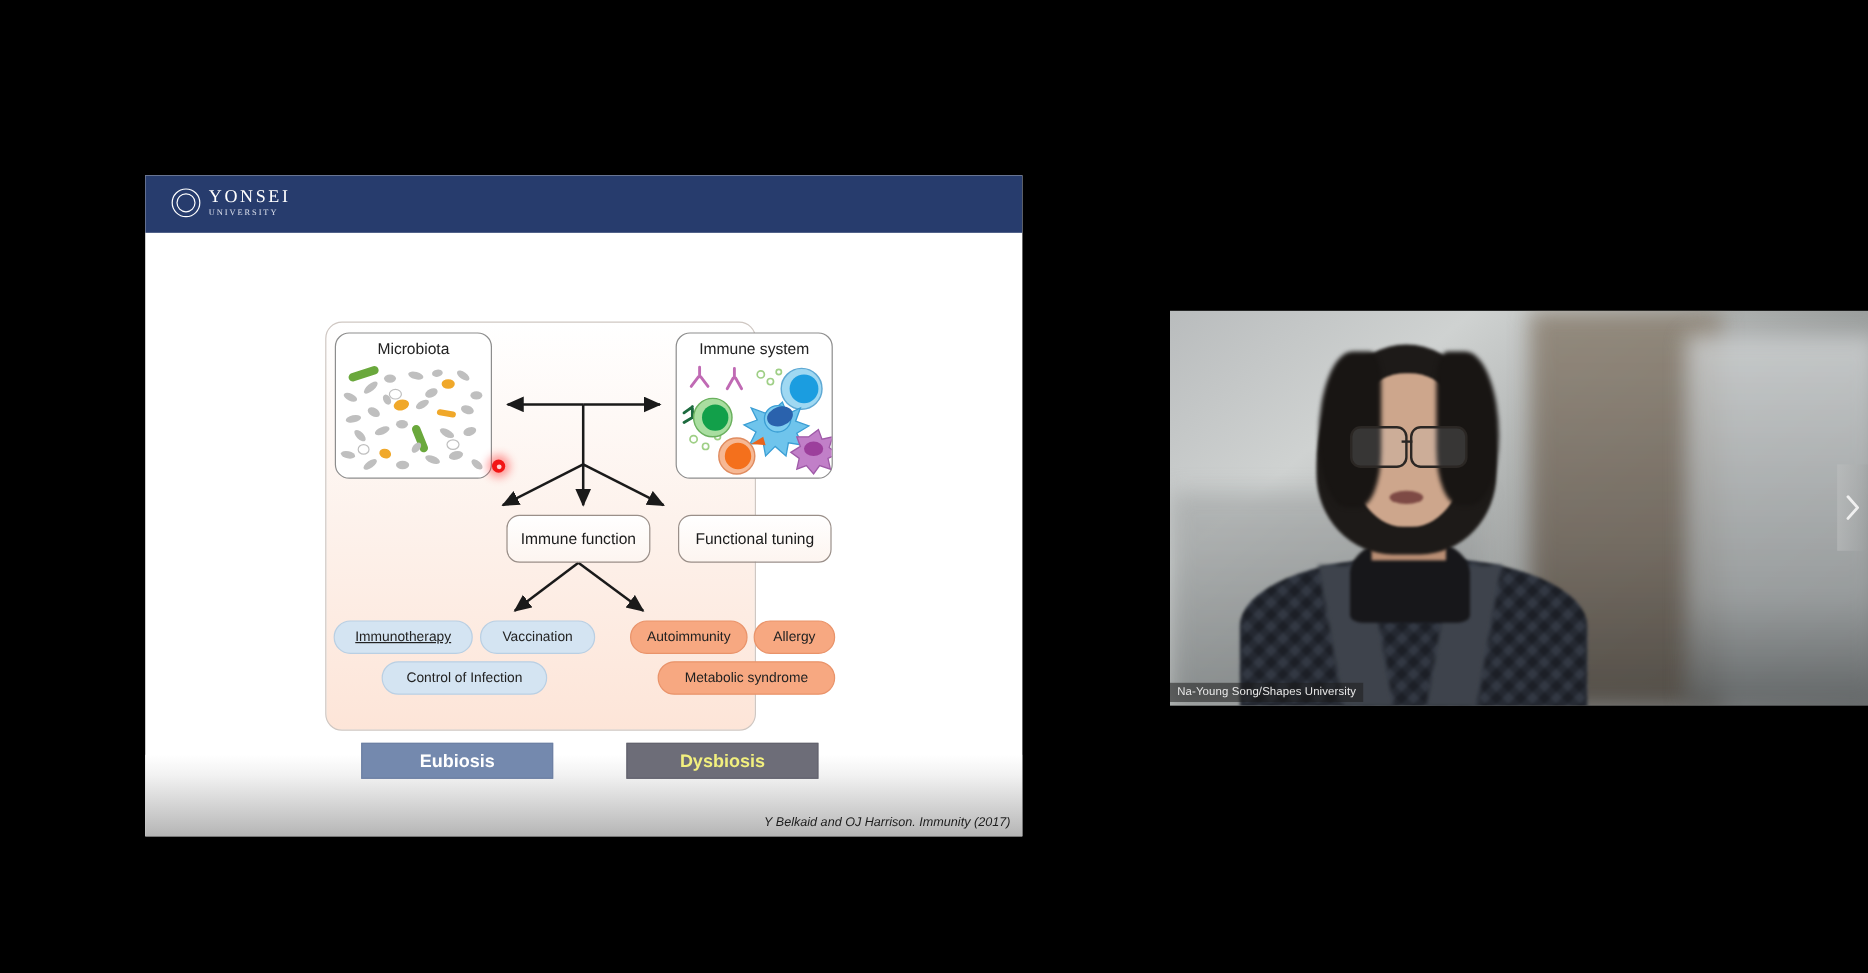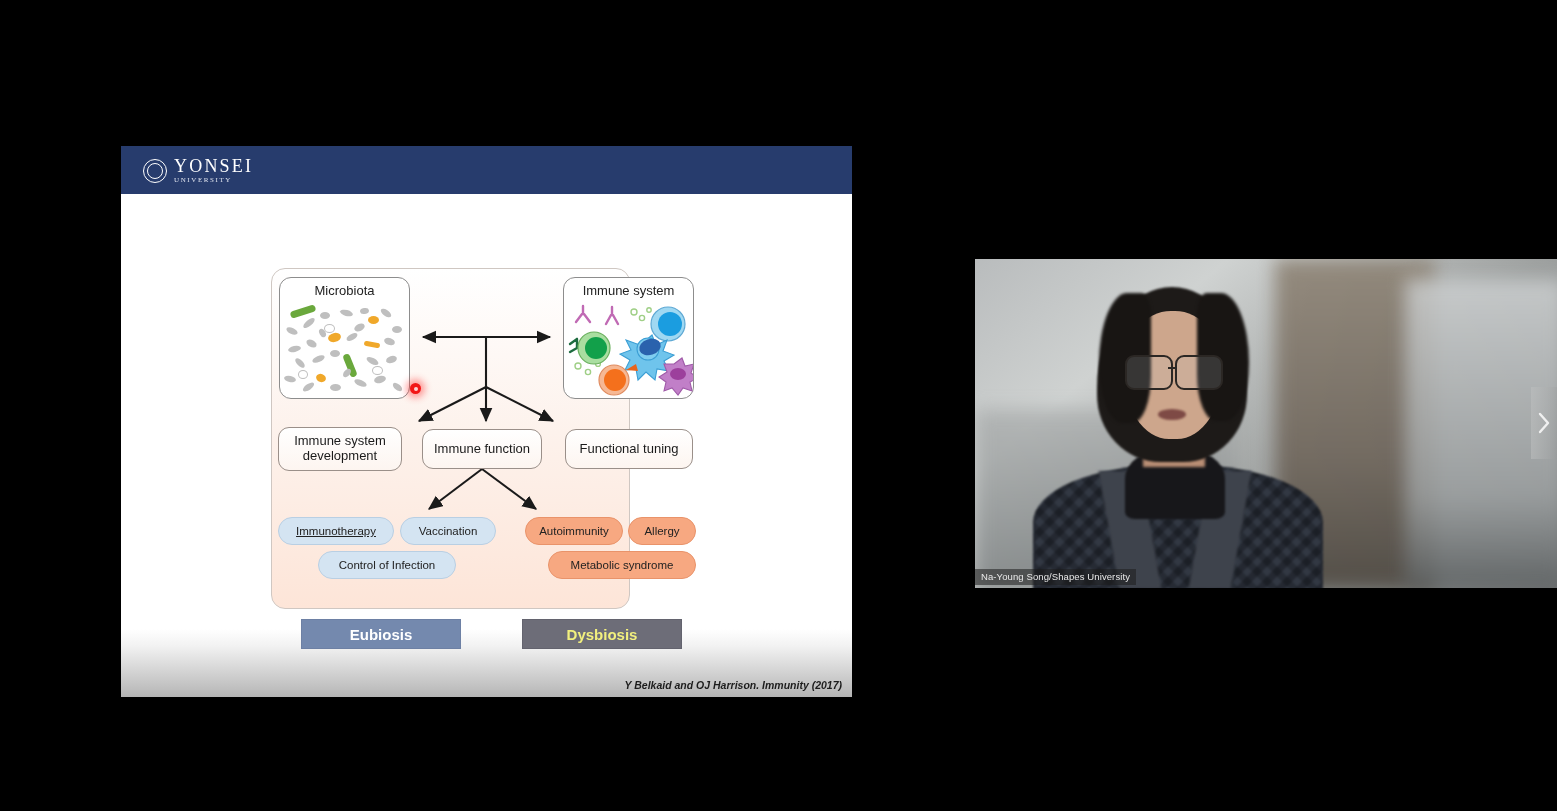--- a/index.html
+++ b/index.html
@@ -14,33 +14,33 @@
          background:#ffffff;overflow:hidden;}
   #slide-header{position:absolute;left:0;top:0;width:731px;height:48px;
          background:#273c6d;}
   #yonsei-logo{position:absolute;left:22px;top:11px;display:flex;align-items:center;gap:7px;}
   .logo-seal{width:24px;height:24px;border-radius:50%;border:1.6px solid #ffffff;
          position:relative;box-sizing:border-box;}
   .logo-seal:after{content:"";position:absolute;left:3px;top:3px;right:3px;bottom:3px;
          border:1.2px solid #ffffff;border-radius:50%;}
   .logo-words{display:flex;flex-direction:column;line-height:1;}
   .logo-main{color:#fff;font-family:"Liberation Serif","DejaVu Serif",serif;
-         font-size:18px;letter-spacing:2.2px;}
+         font-size:15px;letter-spacing:2.2px;}
   .logo-sub{color:#dfe3ee;font-family:"Liberation Serif","DejaVu Serif",serif;
          font-size:7px;letter-spacing:1.6px;margin-top:2px;}
 
   #slide-title{position:absolute;left:28px;top:53px;width:640px;
          font-size:24px;font-weight:bold;color:#4a5a7a;letter-spacing:-0.3px;}
 
   
   #slide-foot{position:absolute;left:0;bottom:0;width:731px;height:68px;
          background:linear-gradient(to bottom,#ffffff 0%,#f2f2f2 25%,#bdbdbd 90%,#b4b4b4 100%);}
 
   #citation{position:absolute;right:10px;bottom:6px;font-size:10.5px;
-         font-style:italic;font-weight:bold;color:#1d1d1d;
+         font-style:italic;font-weight:normal;color:#1d1d1d;
          font-family:"Liberation Sans",sans-serif;}
 
   
   #diagram{position:absolute;left:150px;top:122px;width:359px;height:341px;
          border:1.5px solid #cfc7c2;border-radius:14px;
          background:linear-gradient(to bottom,#ffffff 0%,#fdf2ec 48%,#fde5d8 100%);
          box-sizing:border-box;}
 
   .panel{position:absolute;border:1.6px solid #8d8d8d;border-radius:12px;
          background:#ffffff;box-sizing:border-box;}
@@ -266,21 +266,20 @@
           <line x1="214" y1="118" x2="214" y2="152" marker-end="url(#ah)"></line>
           <line x1="214" y1="118" x2="147" y2="152" marker-end="url(#ah)"></line>
           <line x1="214" y1="118" x2="281" y2="152" marker-end="url(#ah)"></line>
           <line x1="210" y1="200" x2="157" y2="240" marker-end="url(#ah)"></line>
           <line x1="210" y1="200" x2="264" y2="240" marker-end="url(#ah)"></line>
         </g>
       </svg>
 
       <div id="laser"></div>
 
-      <div class="rbox" id="box-isd">Immune system development</div>
       <div class="rbox" id="box-if">Immune function</div>
       <div class="rbox" id="box-ft">Functional tuning</div>
 
       <div class="pill blue" id="pill-immuno">Immunotherapy</div>
       <div class="pill blue" id="pill-vacc">Vaccination</div>
       <div class="pill blue" id="pill-coi">Control of Infection</div>
 
       <div class="pill orange" id="pill-auto">Autoimmunity</div>
       <div class="pill orange" id="pill-allergy">Allergy</div>
       <div class="pill orange" id="pill-metab">Metabolic syndrome</div>

